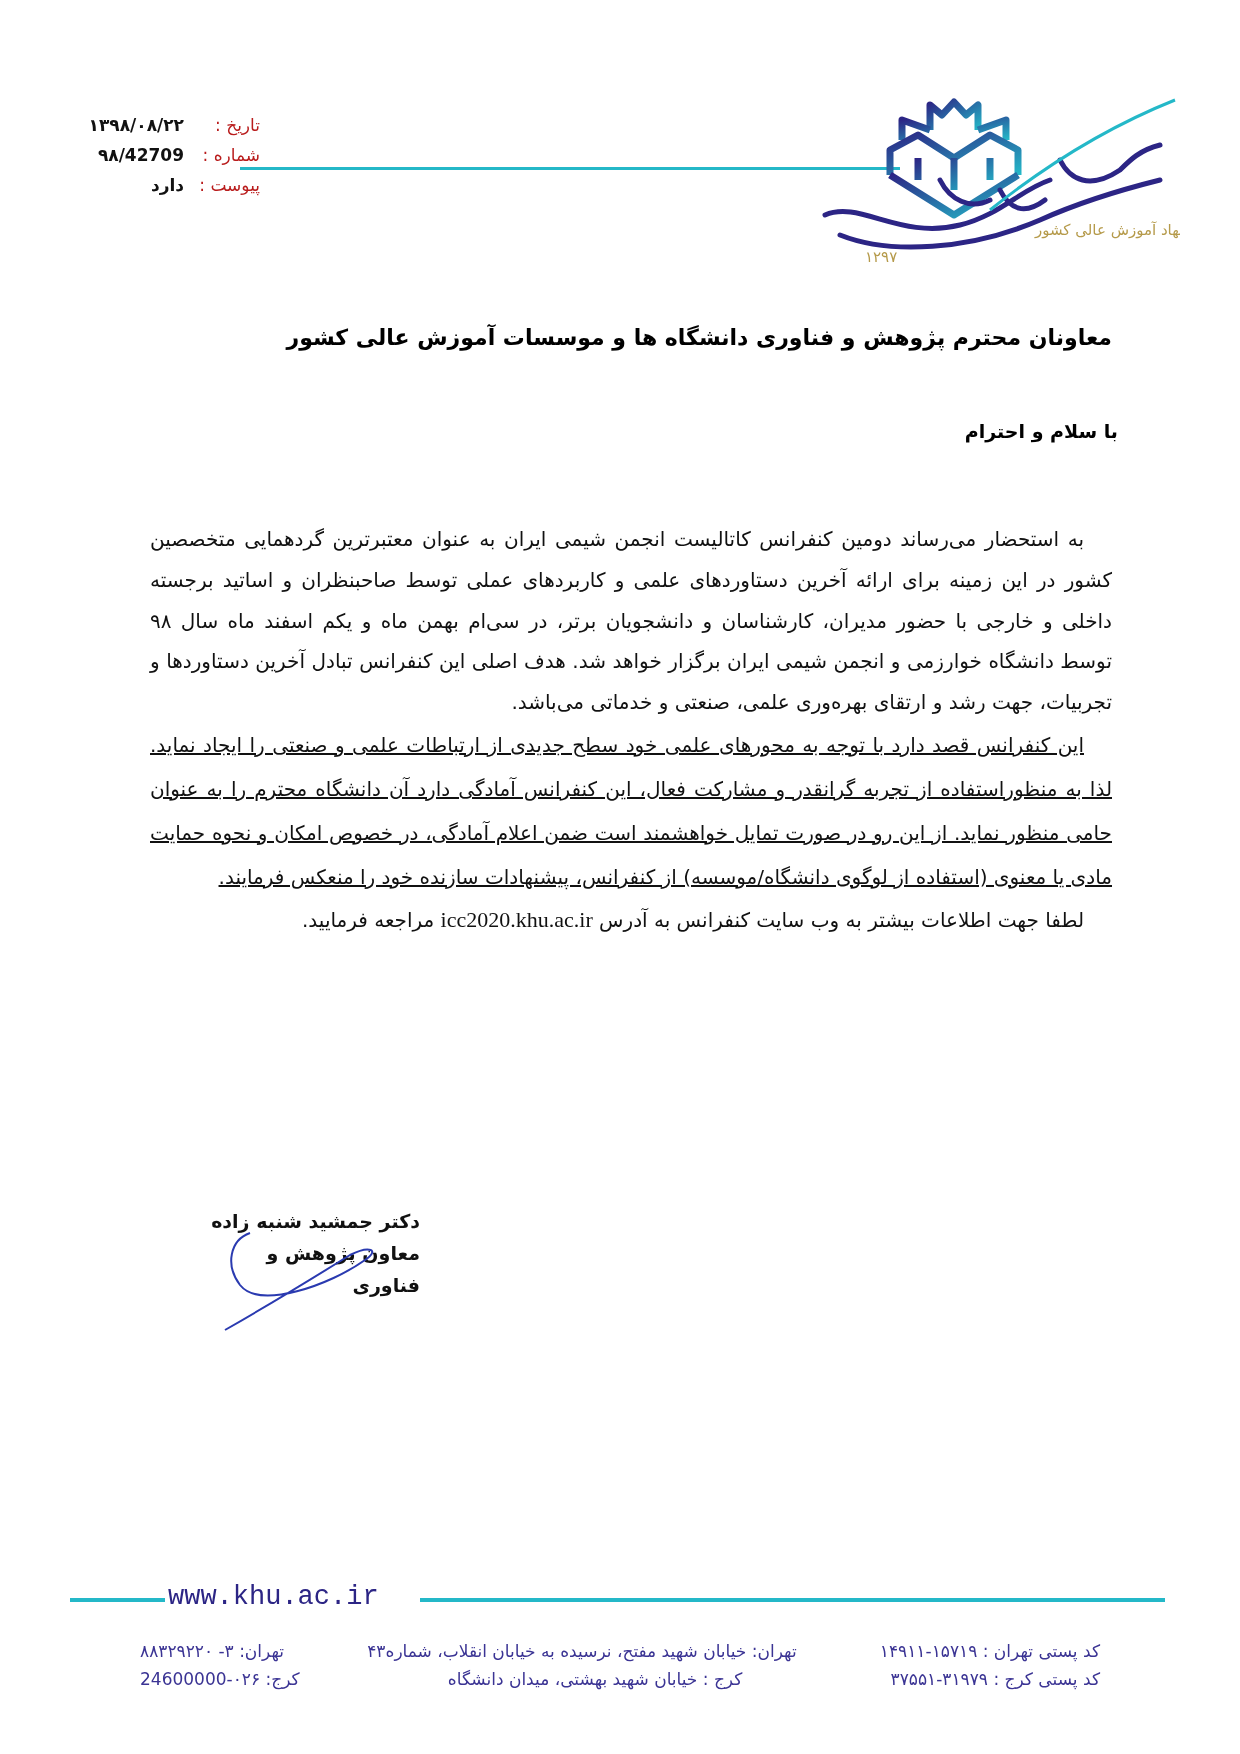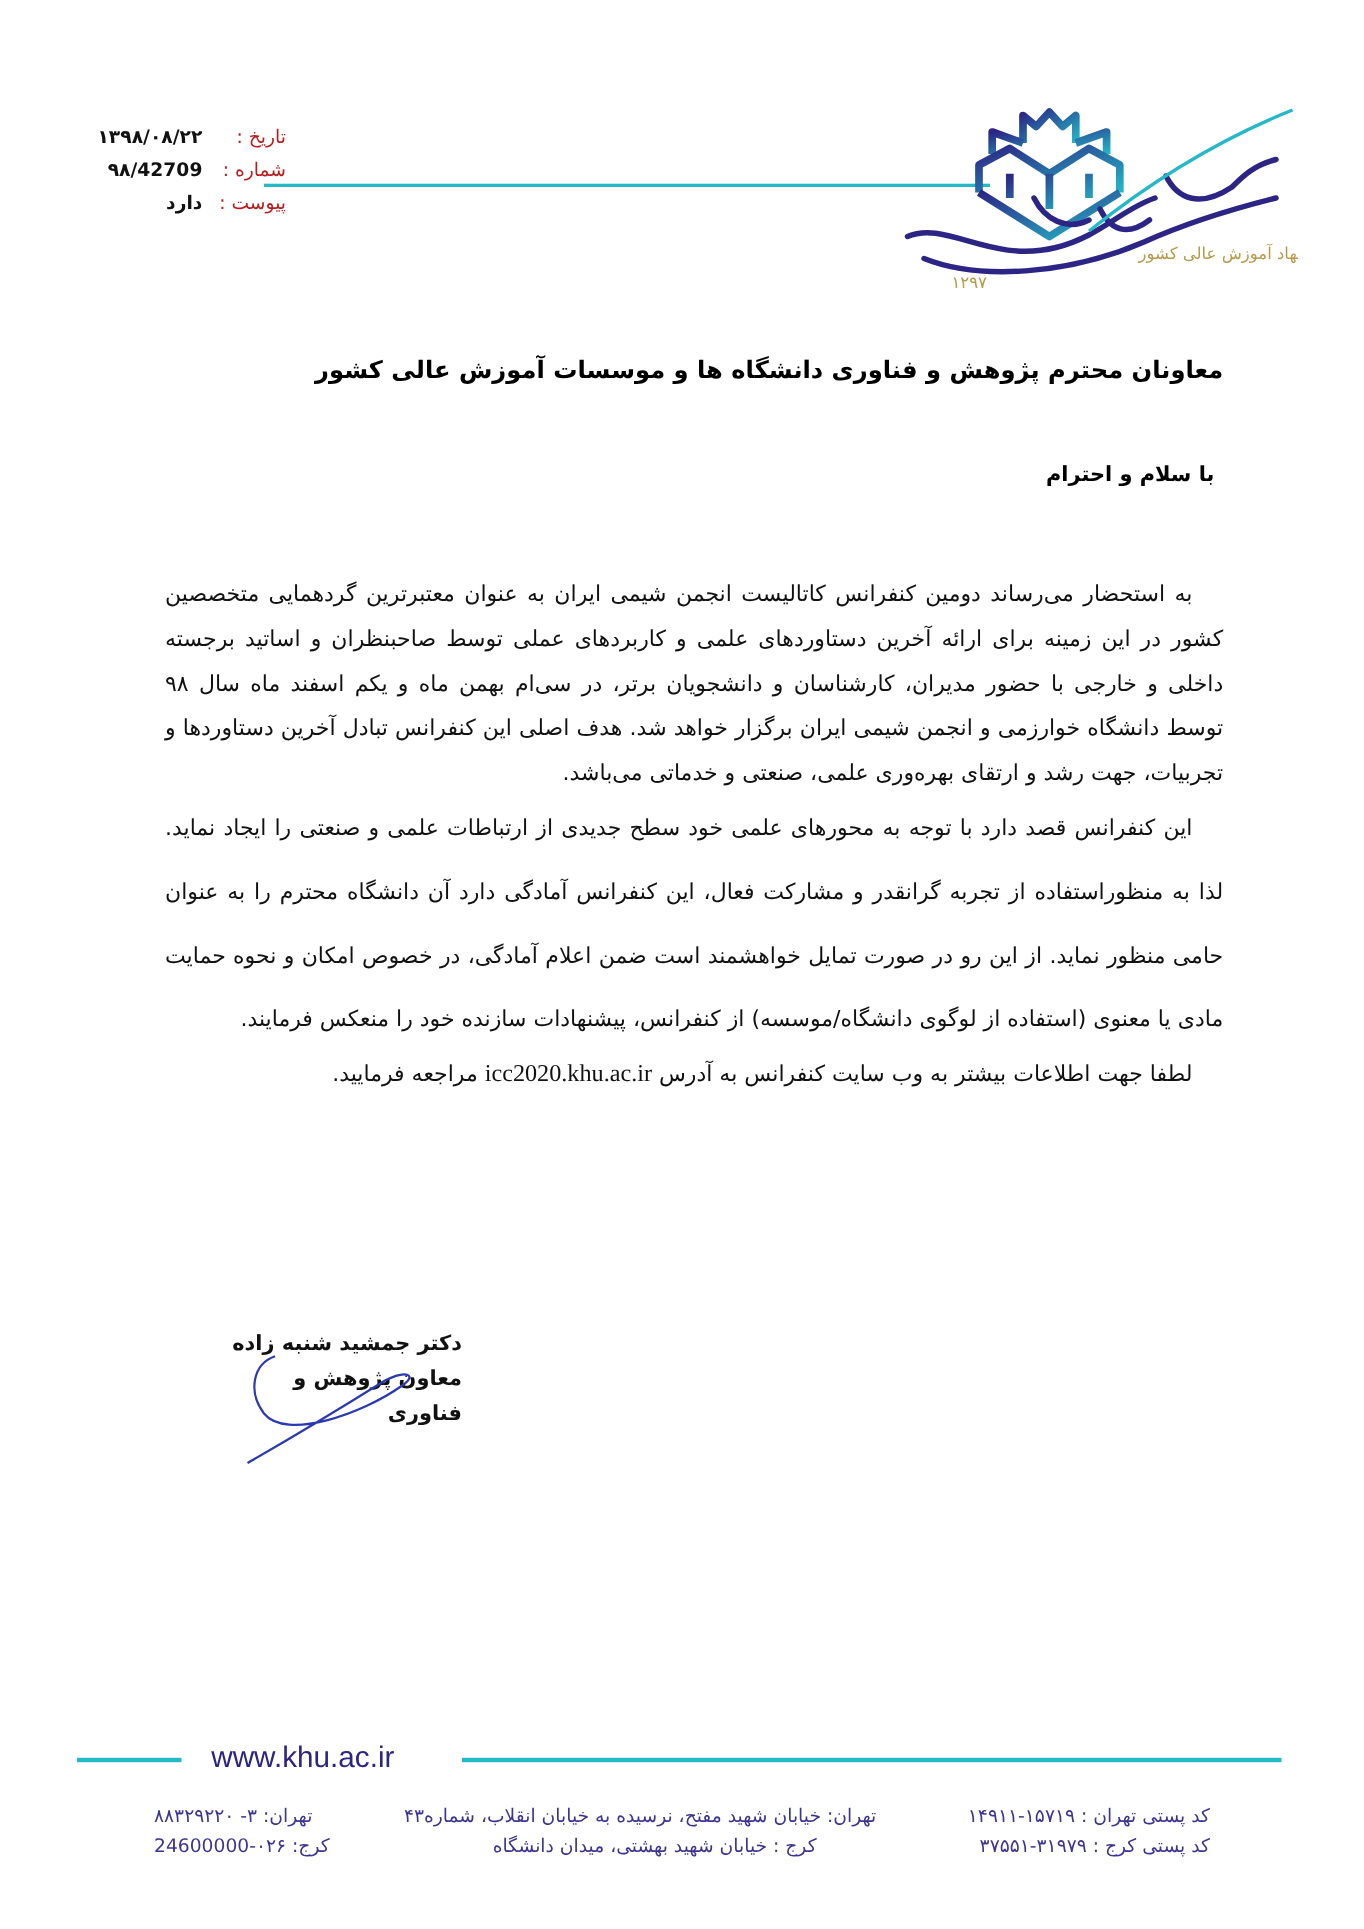--- a/index.html
+++ b/index.html
@@ -19,46 +19,46 @@
     background: #24b8c8;
   }
   .logo { position: absolute; left: 820px; top: 40px; width: 360px; height: 260px; }
   .logo svg { width: 100%; height: 100%; }
 
   .recipient {
     position: absolute; right: 128px; top: 325px; direction: rtl;
     font-size: 22px; font-weight: bold; color: #000;
   }
   .salutation {
-    position: absolute; right: 136px; top: 420px; direction: rtl;
+    position: absolute; right: 122px; top: 420px; direction: rtl;
     font-size: 19px; font-weight: bold; color: #000;
   }
   .body {
     position: absolute; left: 150px; right: 128px; top: 487px;
     direction: rtl; text-align: justify; font-size: 20px; line-height: 40.8px;
     color: #111;
     margin-top: 32px;
   }
   .body p { margin: 0; text-indent: 28px; }
-  .body p.p2 { line-height: 58px; }
+  .body p.p2 { line-height: 44px; text-decoration: underline; }
   .body p.p3 { line-height: 42px; }
   .url-en { font-family: "Liberation Serif", serif; font-size: 22px; }
 
   .signature {
     position: absolute; left: 200px; top: 1205px; width: 220px;
     direction: rtl; text-align: right; font-weight: bold; font-size: 19px; line-height: 32px;
   }
   .sig-scribble { position: absolute; left: 220px; top: 1225px; width: 200px; height: 110px; }
 
   .footer-line-left {
     position: absolute; left: 70px; top: 1598px; width: 95px; height: 4px; background: #24b8c8;
   }
   .footer-site {
-    position: absolute; left: 168px; top: 1582px; font-family: Liberation Sans, sans-serif;
-    font-size: 27px; color: #2c2585; margin-left: 24px;
+    position: absolute; left: 168px; top: 1582px; font-family: Liberation Mono, monospace;
+    font-size: 27px; color: #2c2585;
   }
   .footer-line-right {
     position: absolute; left: 420px; top: 1598px; width: 745px; height: 4px; background: #24b8c8;
   }
   .footer-addr {
     position: absolute; left: 140px; right: 140px; top: 1637px; direction: rtl;
     color: #3b3494; font-size: 17px; line-height: 28px;
   }
   .addr-row { display: flex; justify-content: space-between; }
   .addr-row span { white-space: nowrap; }

